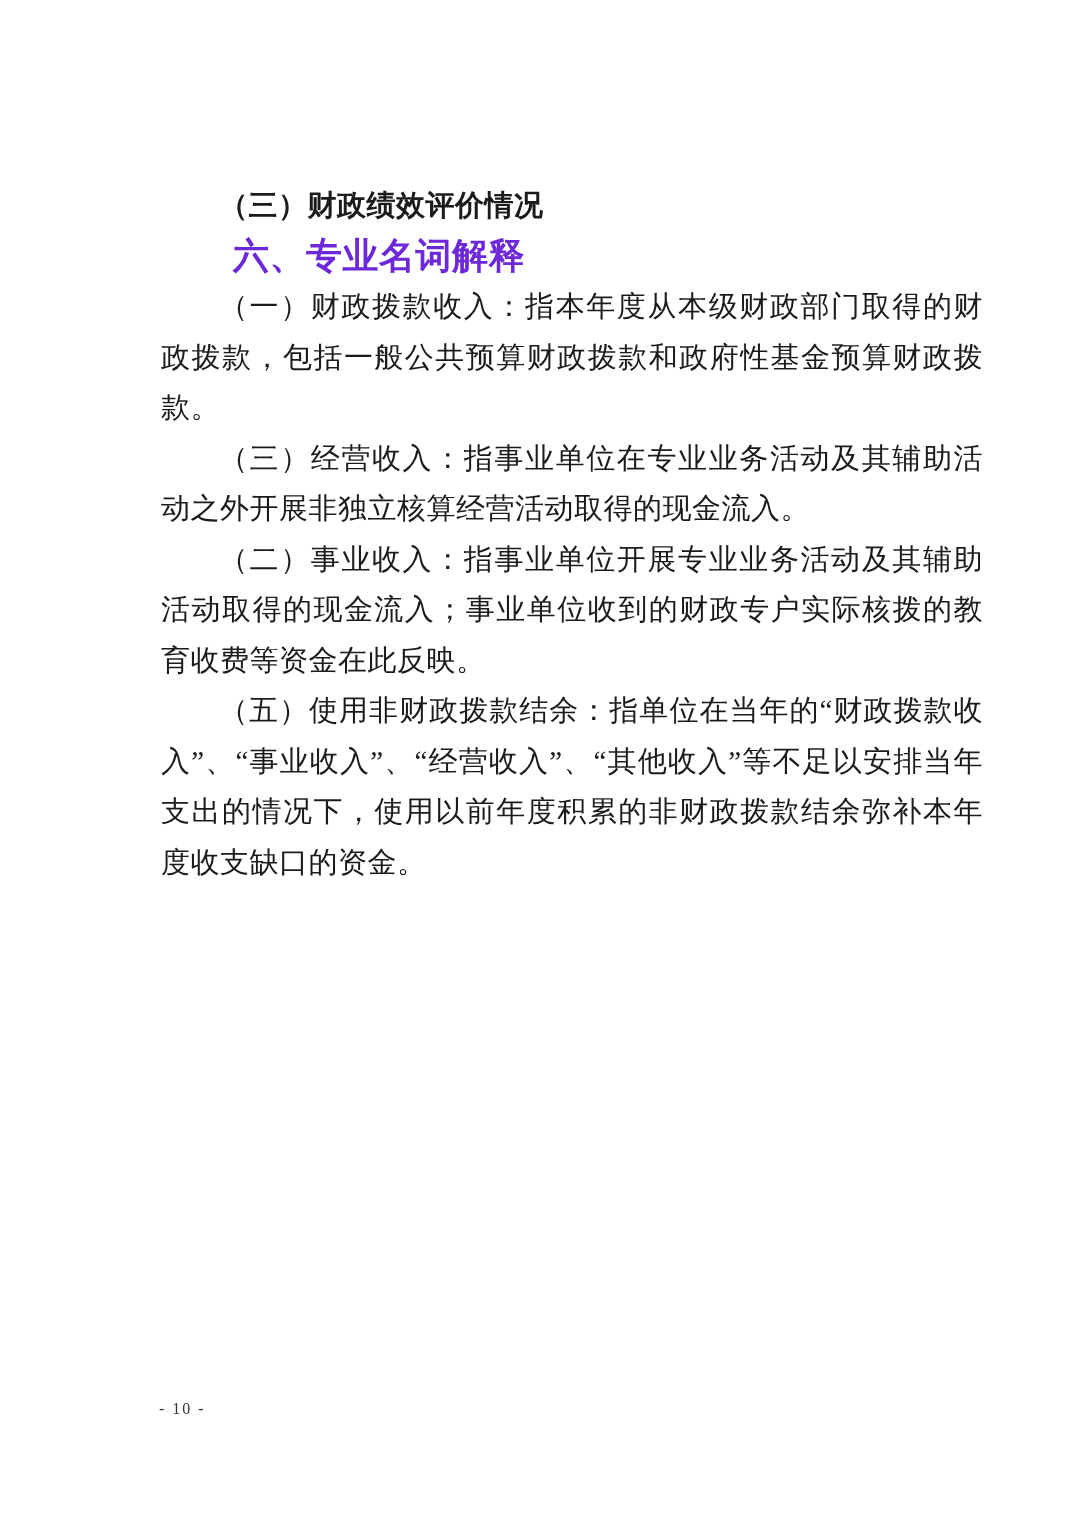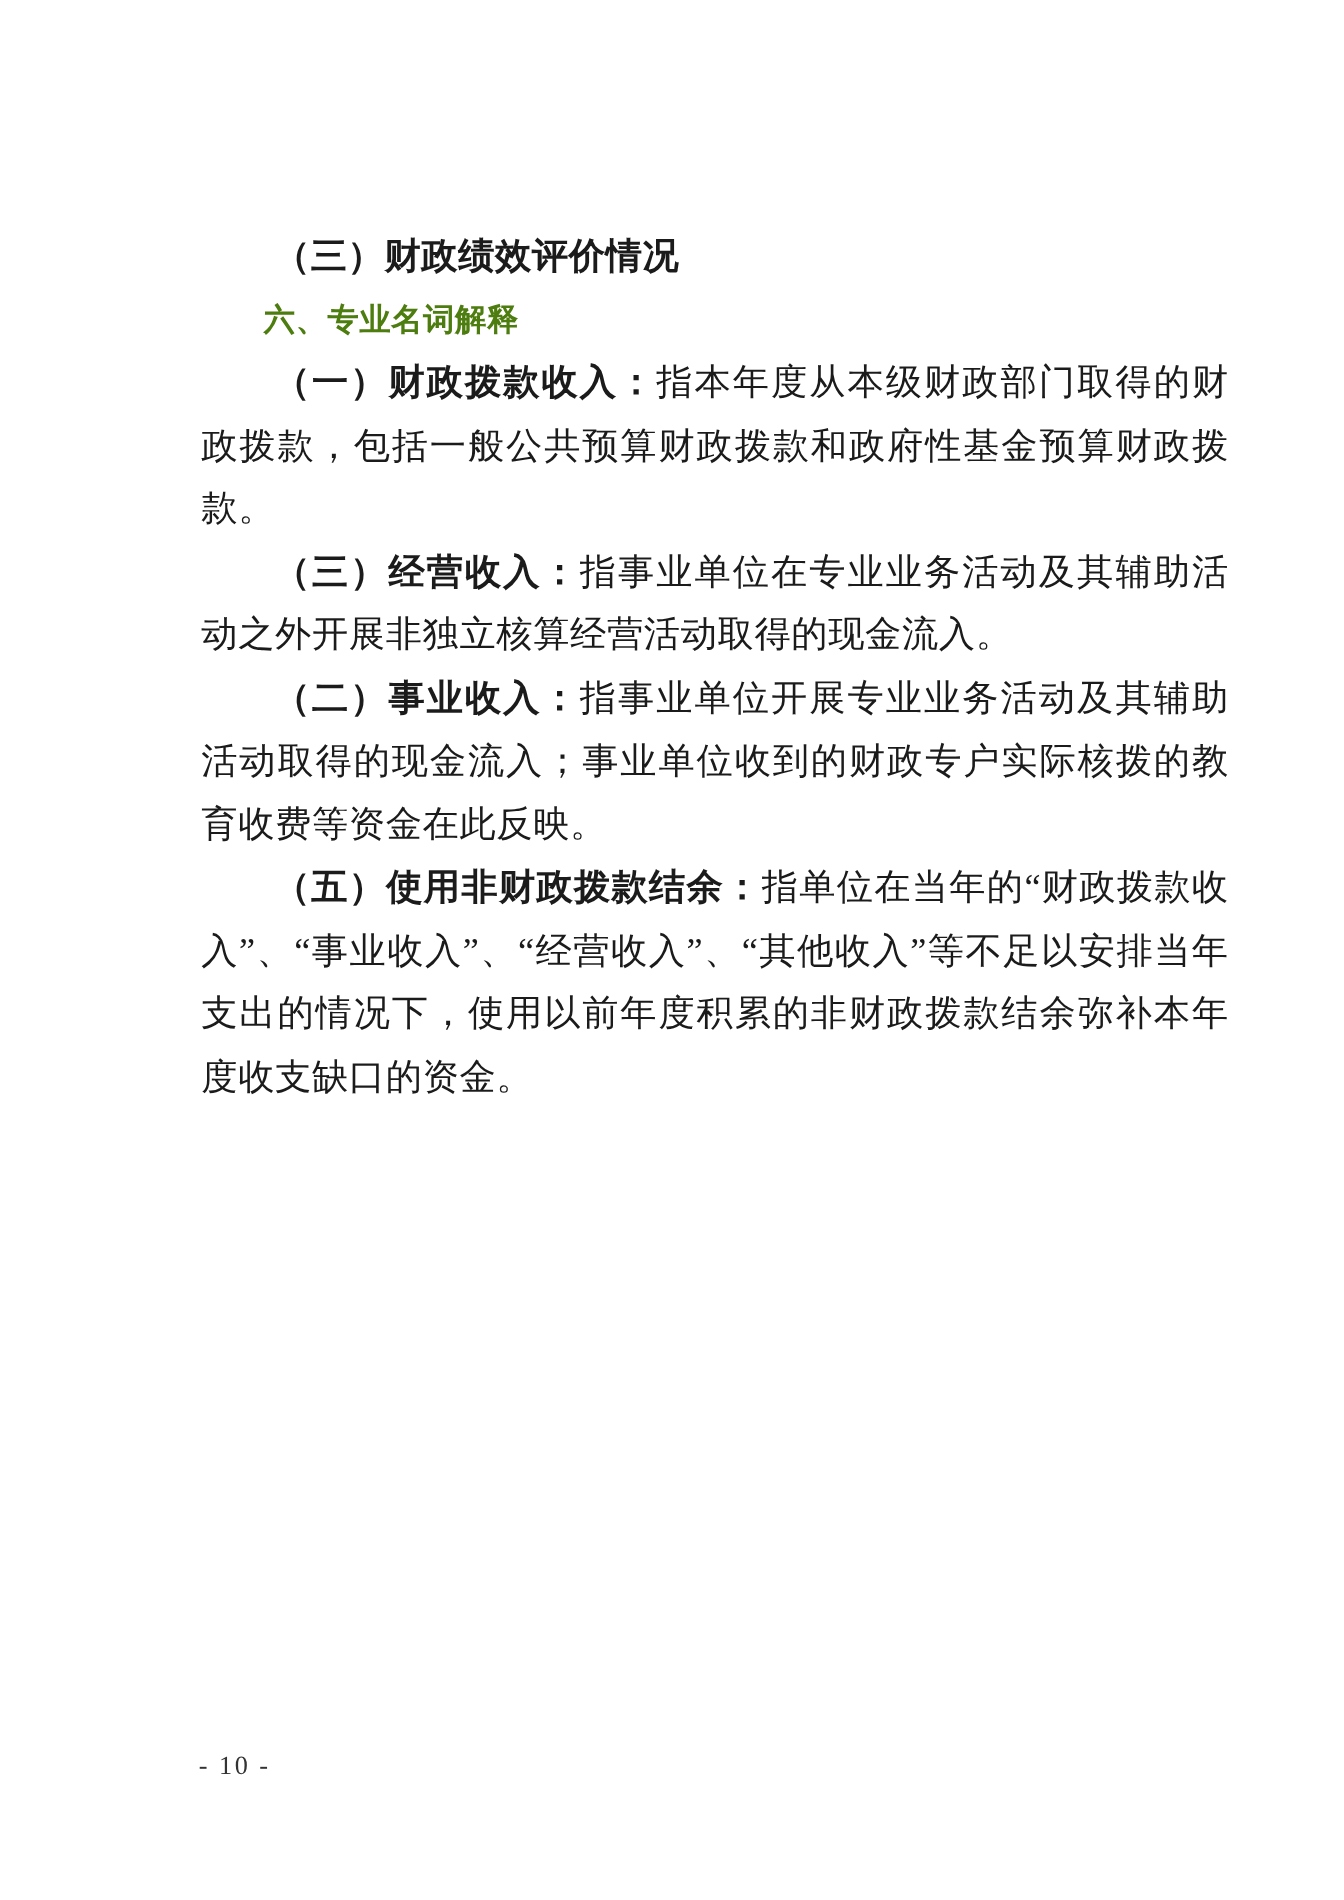--- a/index.html
+++ b/index.html
@@ -35,33 +35,33 @@
   }
   .kai-heading {
     font-weight: bold;
   }
   .hei-heading {
     margin: 0;
     padding: 0;
     text-indent: 2em;
     font-family: "Liberation Sans", "DejaVu Sans", sans-serif;
     font-weight: bold;
-    font-size: 25px;
+    font-size: 36px;
     line-height: 50.5px;
-    color: #4d7c0f;
+    color: #6d28d9;
   }
   .lead {
-    font-weight: bold;
+    font-weight: normal;
   }
   .footer {
     position: absolute;
     left: 143px;
     top: 1400px;
     font-family: "Liberation Serif", "DejaVu Serif", serif;
-    font-size: 21px;
+    font-size: 16px;
     letter-spacing: 2px;
     color: #333333;
   }
 </style>
 </head>
 <body>
 
 <div class="page">
   <main class="content">
 

